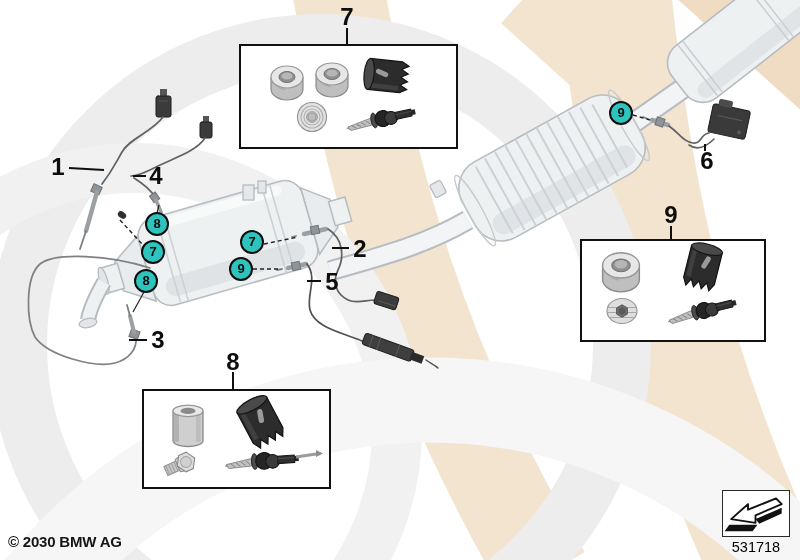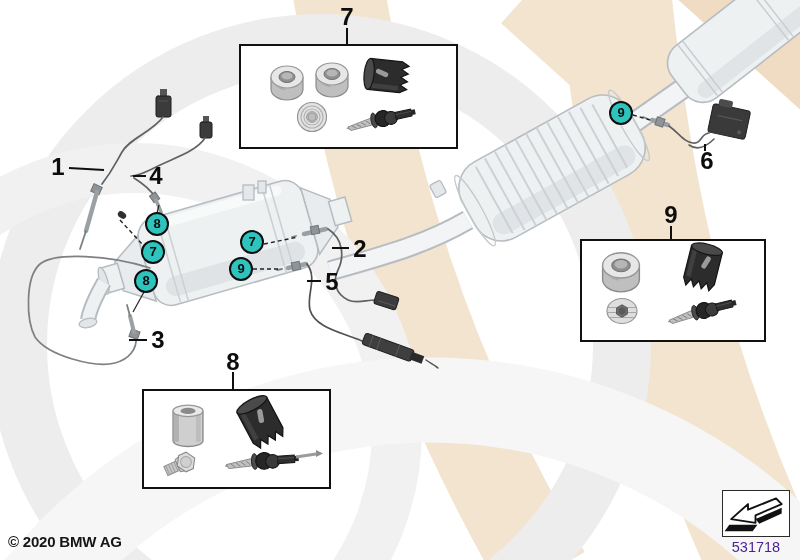--- a/index.html
+++ b/index.html
@@ -10,21 +10,21 @@
   .num{position:absolute;transform:translate(-50%,-50%);font-weight:700;font-size:24px;
        color:#0d0d0d;z-index:3;line-height:1;}
   .circle{position:absolute;width:24px;height:24px;border-radius:50%;background:#2ec4bd;
           border:2px solid #0d0d0d;box-sizing:border-box;transform:translate(-50%,-50%);
           color:#0d0d0d;font-weight:700;font-size:13px;line-height:19px;text-align:center;z-index:3;}
   .copyright{position:absolute;left:8px;top:533px;font-size:15px;font-weight:700;color:#151515;
              letter-spacing:-0.2px;z-index:3;}
   .stampbox{position:absolute;left:722px;top:490px;width:68px;height:47px;background:#fff;
             border:1.5px solid #2b2b2b;box-sizing:border-box;z-index:3;}
   .stampnum{position:absolute;left:714px;top:539px;width:84px;text-align:center;font-size:14.5px;
-            color:#4c1d95;z-index:3;}
+            color:#000000;z-index:3;}
 </style>
 </head>
 <body>
 
 <div class="stage">
 
   <svg class="artlayer" width="800" height="560" viewBox="0 0 800 560">
     <defs>
 
       <g id="p-boss">
@@ -269,21 +269,21 @@
   <div class="num" style="left:233px;top:362px;">8</div>
   <div class="num" style="left:671px;top:215px;">9</div>
 
   <div class="circle" style="left:157px;top:224px;">8</div>
   <div class="circle" style="left:153px;top:252px;">7</div>
   <div class="circle" style="left:146px;top:281px;">8</div>
   <div class="circle" style="left:252px;top:242px;">7</div>
   <div class="circle" style="left:241px;top:269px;">9</div>
   <div class="circle" style="left:621px;top:113px;">9</div>
 
-  <div class="copyright">© 2020 BMW AG</div>
+  <div class="copyright">© 2030 BMW AG</div>
 
   <div class="stampbox">
     <svg width="65" height="44" viewBox="0 0 68 47">
       <path d="M 8,30 L 26,14 L 26,20 L 56,8 L 62,14 L 34,26 L 34,34 Z" fill="#fff" stroke="#111" stroke-width="2" stroke-linejoin="round"></path>
       <path d="M 34,30 L 62,18 L 62,24 L 38,35 Z" fill="#111"></path>
       <path d="M 6,36 H 36 L 31,43 H 1 Z" fill="#111"></path>
     </svg>
   </div>
   <div class="stampnum">531718</div>
 

